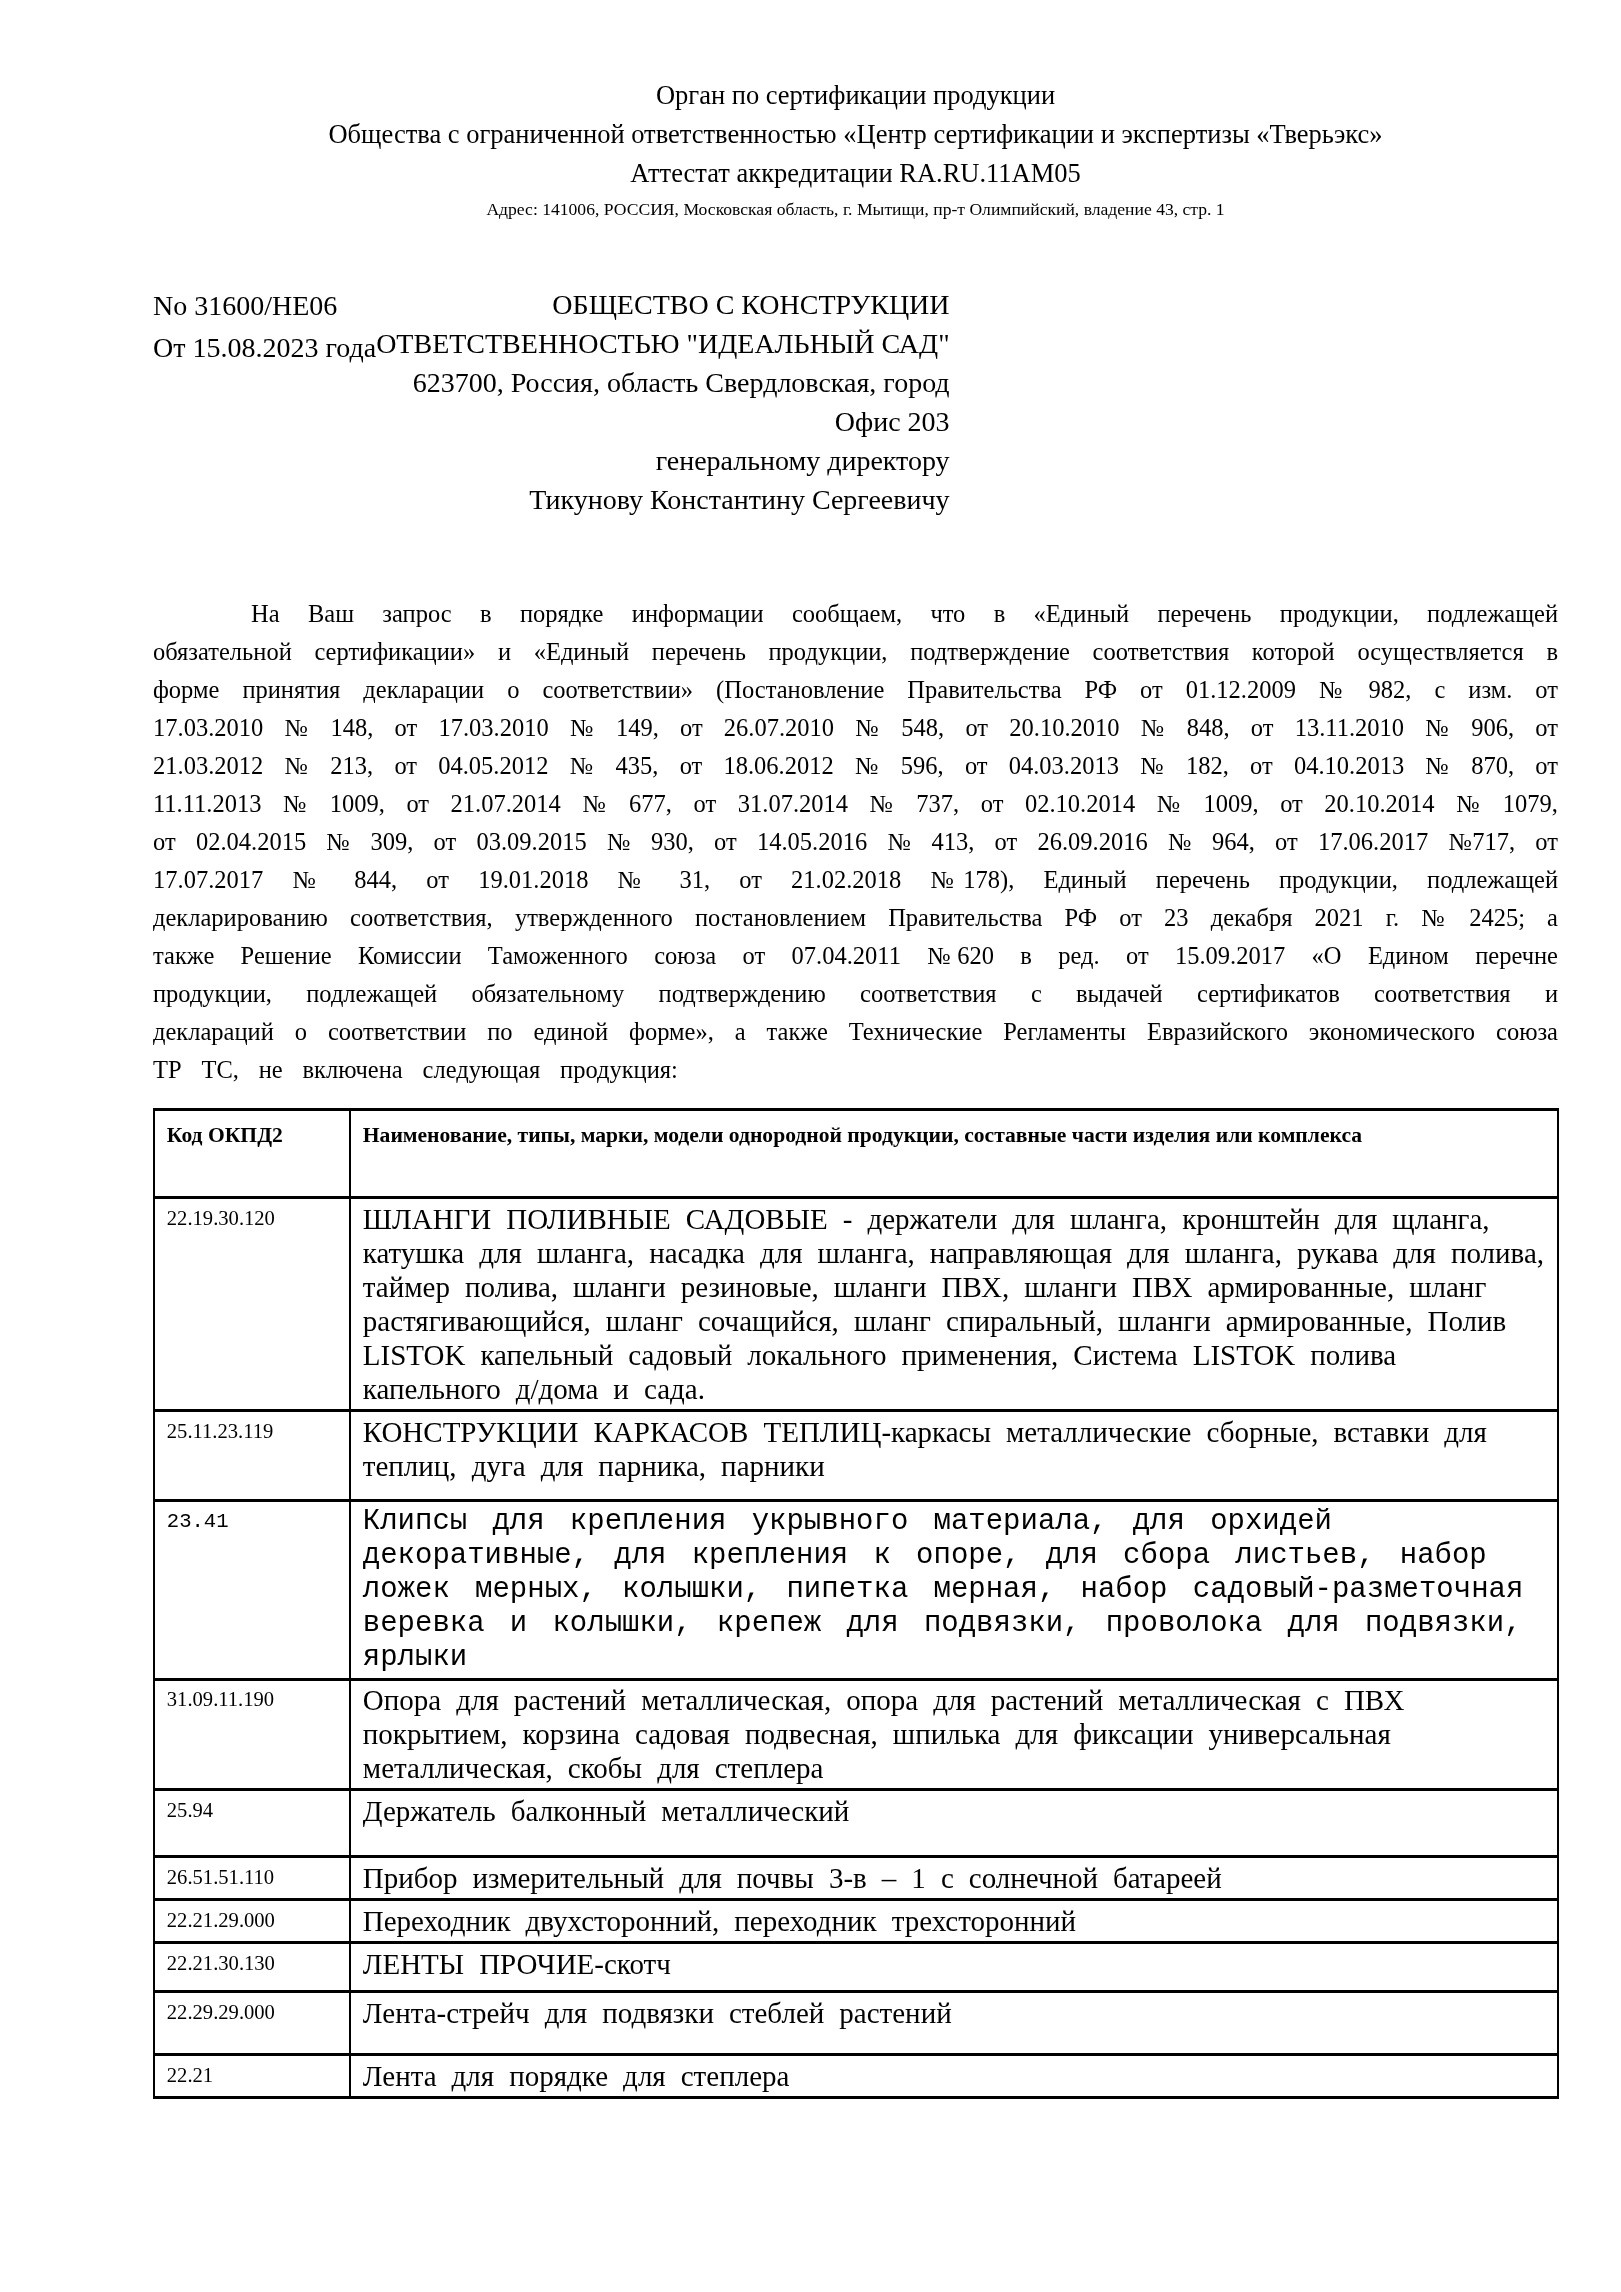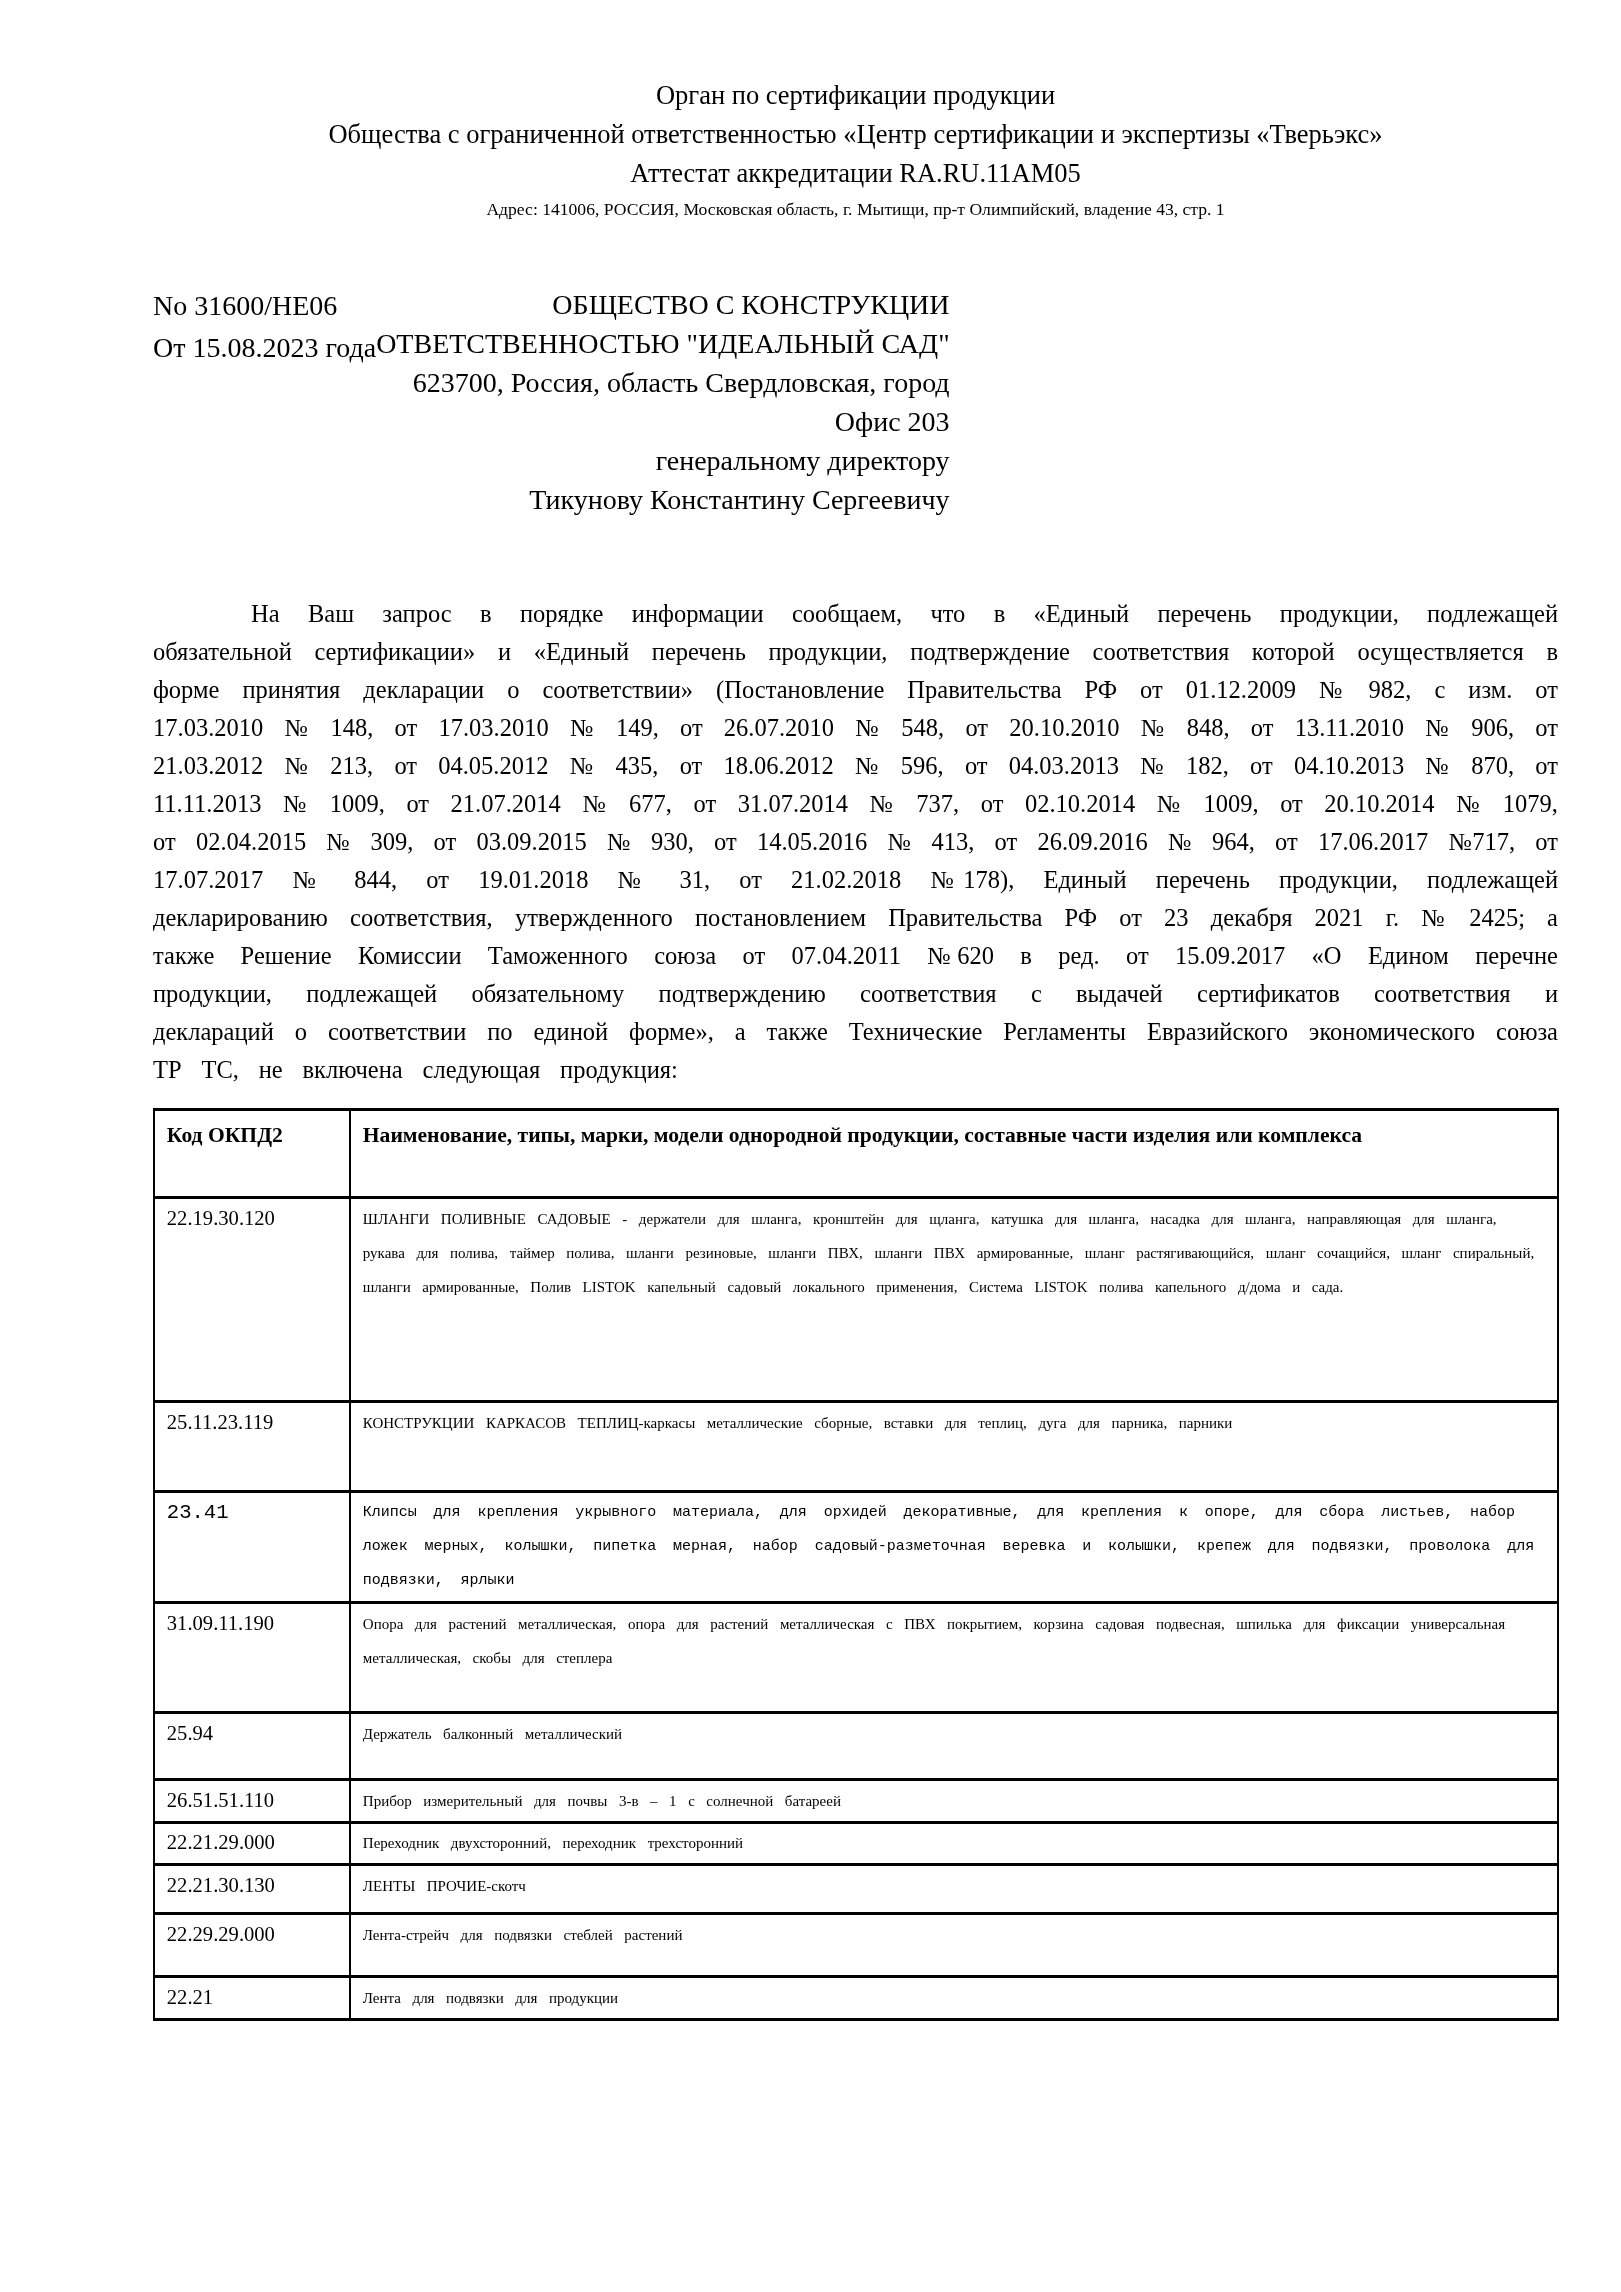--- a/index.html
+++ b/index.html
@@ -40,21 +40,21 @@
     border-top-width: 3.9px; border-bottom-width: 3.9px;
     vertical-align: top; text-align: left;
     padding: 2.9px 9.8px 2.9px 11.8px;
   }
   table.products th {
     font-weight: bold; font-size: 21.6px; line-height: 32px;
     padding-top: 7.8px; text-align: left;
   }
   th.desc-h { text-align: justify; }
   td.code { font-size: 20.6px; line-height: 33px; }
-  td.desc { font-size: 15px; line-height: 34px; text-align: justify; word-spacing: 7.8px; }
+  td.desc { font-size: 29px; line-height: 34px; text-align: justify; word-spacing: 7.8px; }
   thead tr            { height: 88px;  }
   tbody tr:nth-child(1)  { height: 204px; }
   tbody tr:nth-child(2)  { height: 90px;  }
   tbody tr:nth-child(3)  { height: 104px; font-family: Liberation Mono, monospace; }
   tbody tr:nth-child(4)  { height: 110px; }
   tbody tr:nth-child(5)  { height: 67px;  }
   tbody tr:nth-child(6)  { height: 35px;  }
   tbody tr:nth-child(7)  { height: 35px;  }
   tbody tr:nth-child(8)  { height: 49px;  }
   tbody tr:nth-child(9)  { height: 63px;  }
@@ -132,19 +132,19 @@
       <tr>
         <td class="code">22.21.30.130</td>
         <td class="desc">ЛЕНТЫ ПРОЧИЕ-скотч</td>
       </tr>
       <tr>
         <td class="code">22.29.29.000</td>
         <td class="desc">Лента-стрейч для подвязки стеблей растений</td>
       </tr>
       <tr>
         <td class="code">22.21</td>
-        <td class="desc">Лента для подвязки для продукции</td>
+        <td class="desc">Лента для порядке для степлера</td>
       </tr>
     </tbody>
   </table>
 
 </div>
 
 
 </body></html>

